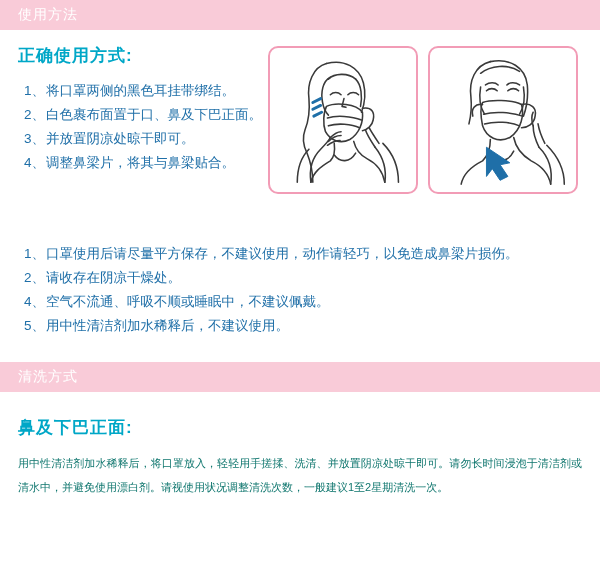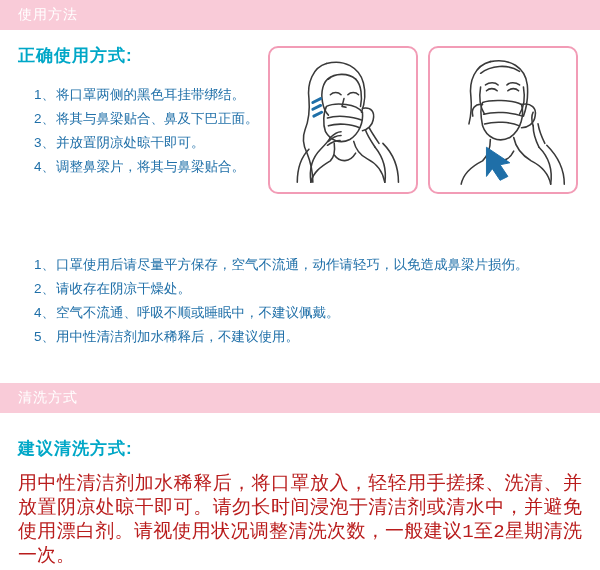--- a/index.html
+++ b/index.html
@@ -44,21 +44,21 @@
   .heading {
     color: #00a7c7;
     font-size: 17px;
     font-weight: bold;
     letter-spacing: 1px;
     margin: 0 0 12px 0;
   }
 
   ol.steps {
     list-style: none;
-    margin: 16px;
+    margin: 6px;
     padding: 0;
   }
   ol.steps li {
     color: #1f6fa8;
     font-size: 13.5px;
     line-height: 24px;
     white-space: nowrap;
   }
   ol.steps li .num {
     display: inline-block;
@@ -92,46 +92,45 @@
 
   
   .notes li {
     color: #1f6fa8;
     font-size: 13.5px;
     line-height: 26px;
   }
 
   
   .wash-p {
-    color: #b91c1c;
-    font-size: 19px;
+    color: #0f766e;
+    font-size: 11px;
     line-height: 24px;
     margin: 0;
     text-align: justify;
-    font-family: Liberation Mono, monospace;
   }
 
   .spacer-sm { height: 10px; }
   .spacer-md { height: 18px; }
 </style>
 </head>
 <body>
 
 <div class="page">
 
   <div class="bar">
     <span class="bar-title">使用方法</span>
   </div>
 
   <div class="section-body usage">
     <div class="usage-left">
       <div class="heading">正确使用方式:</div>
       <ol class="steps">
         <li><span class="num">1、</span><span>将口罩两侧的黑色耳挂带绑结。</span></li>
-        <li><span class="num">2、</span><span>将其与鼻梁贴合、鼻及下巴正面。</span></li>
+        <li><span class="num">2、</span><span>白色裹布面置于口、鼻及下巴正面。</span></li>
         <li><span class="num">3、</span><span>并放置阴凉处晾干即可。</span></li>
         <li><span class="num">4、</span><span>调整鼻梁片，将其与鼻梁贴合。</span></li>
       </ol>
     </div>
 
     <div class="usage-right">
 
       <div class="illus">
         <svg viewBox="0 0 150 148" width="146" height="144">
           <g fill="none" stroke="#3a3a3a" stroke-width="1.6" stroke-linecap="round" stroke-linejoin="round">
@@ -226,32 +225,32 @@
 
     </div>
   </div>
 
   <div class="spacer-md"></div>
 
 
   <div class="section-body">
     <div class="spacer-sm"></div>
     <ol class="steps notes">
-      <li><span class="num">1、</span><span>口罩使用后请尽量平方保存，空气不流通，动作请轻巧，以免造成鼻梁片损伤。</span></li>
+      <li><span class="num">1、</span><span>口罩使用后请尽量平方保存，不建议使用，动作请轻巧，以免造成鼻梁片损伤。</span></li>
       <li><span class="num">2、</span><span>请收存在阴凉干燥处。</span></li>
       <li><span class="num">4、</span><span>空气不流通、呼吸不顺或睡眠中，不建议佩戴。</span></li>
       <li><span class="num">5、</span><span>用中性清洁剂加水稀释后，不建议使用。</span></li>
     </ol>
   </div>
 
   <div class="spacer-md"></div>
 
   <div class="bar">
     <span class="bar-title">清洗方式</span>
   </div>
 
   <div class="section-body">
     <div class="spacer-sm"></div>
-    <div class="heading">建议清洗方式:</div>
+    <div class="heading">鼻及下巴正面:</div>
     <p class="wash-p">用中性清洁剂加水稀释后，将口罩放入，轻轻用手搓揉、洗清、并放置阴凉处晾干即可。请勿长时间浸泡于清洁剂或清水中，并避免使用漂白剂。请视使用状况调整清洗次数，一般建议1至2星期清洗一次。</p>
   </div>
 
 </div>
 
 </body></html>

